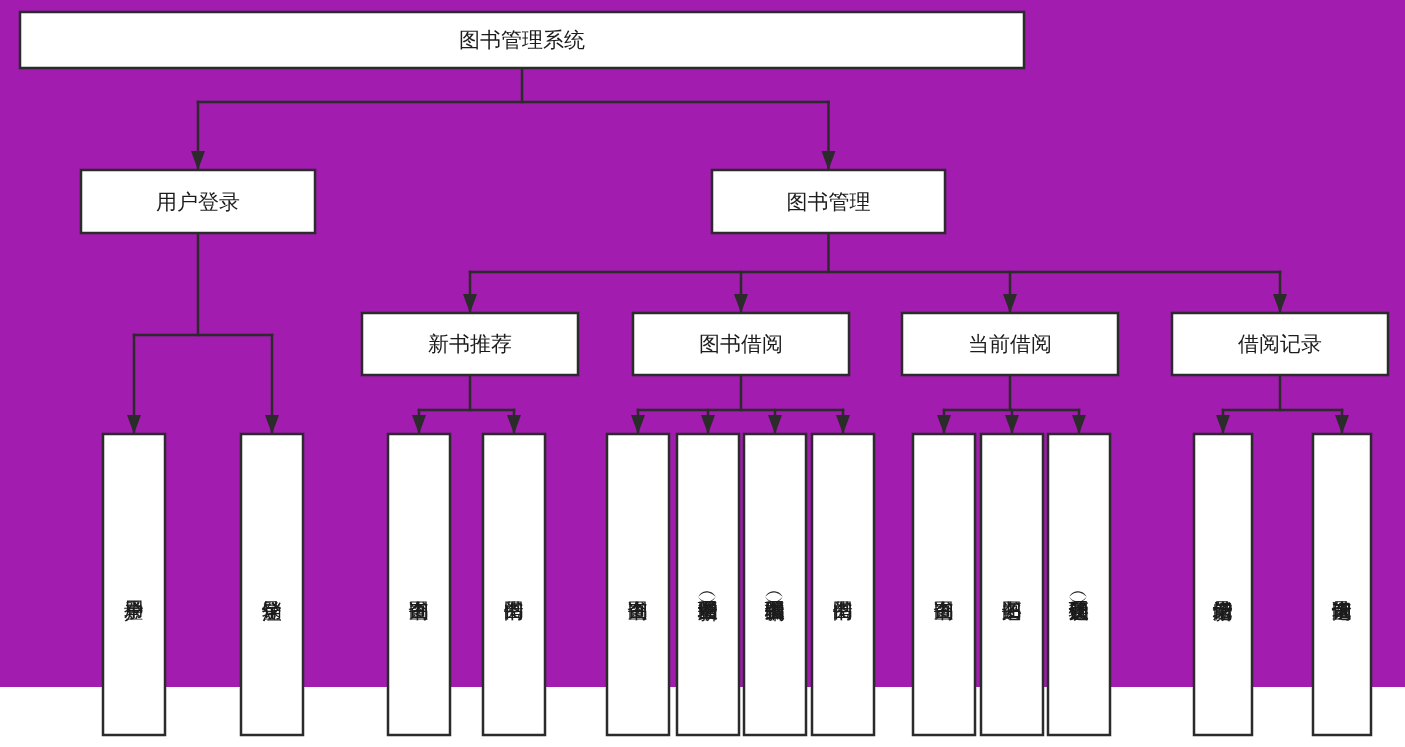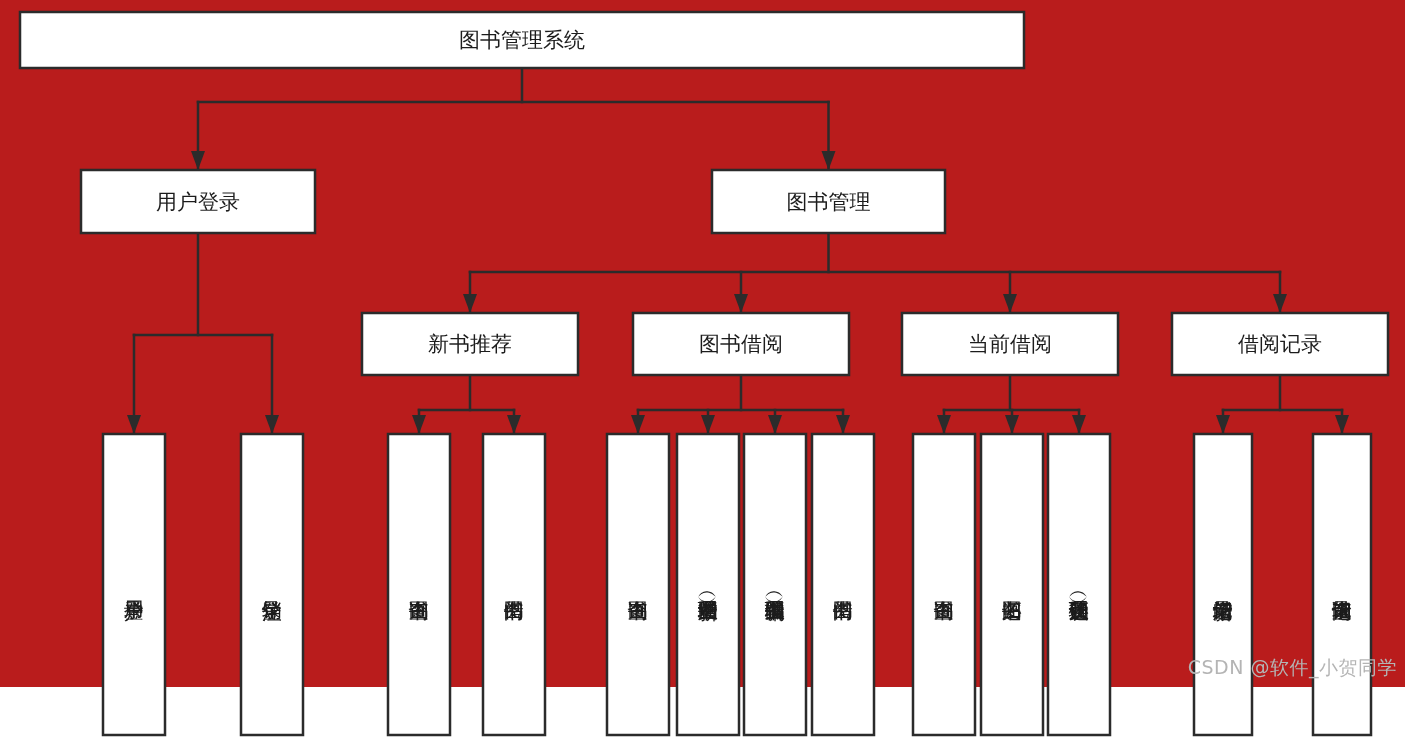--- a/index.html
+++ b/index.html
@@ -10,21 +10,21 @@
   body {
     width: 1405px;
     height: 747px;
     font-family: "DejaVu Sans", "Liberation Sans", sans-serif;
     overflow: hidden;
   }
   #diagram-root {
     position: relative;
     width: 1405px;
     height: 687px;
-    background: #b91c1c;
+    background: #a21caf;
   }
   svg#tree-svg {
     position: absolute;
     left: 0;
     top: 0;
     width: 1405px;
     height: 747px;
   }
   .node-box {
     fill: #ffffff;
@@ -215,14 +215,13 @@
       <div class="vlabel" style="left: 677px; top: 434px; width: 62px; height: 301px;">新增图书（管理员）</div>
       <div class="vlabel" style="left: 744px; top: 434px; width: 62px; height: 301px;">编辑图书（管理员）</div>
       <div class="vlabel" style="left: 812px; top: 434px; width: 62px; height: 301px;">借阅图书</div>
       <div class="vlabel" style="left: 913px; top: 434px; width: 62px; height: 301px;">查询图书</div>
       <div class="vlabel" style="left: 981px; top: 434px; width: 62px; height: 301px;">归还图书</div>
       <div class="vlabel" style="left: 1048px; top: 434px; width: 62px; height: 301px;">确认归还（管理员）</div>
       <div class="vlabel" style="left: 1194px; top: 434px; width: 58px; height: 301px;">新增借阅记录</div>
       <div class="vlabel" style="left: 1313px; top: 434px; width: 58px; height: 301px;">查询借阅记录</div>
     </div>
 
-  <div class="watermark">CSDN @软件_小贺同学</div>
 </div>
 
 </body></html>

